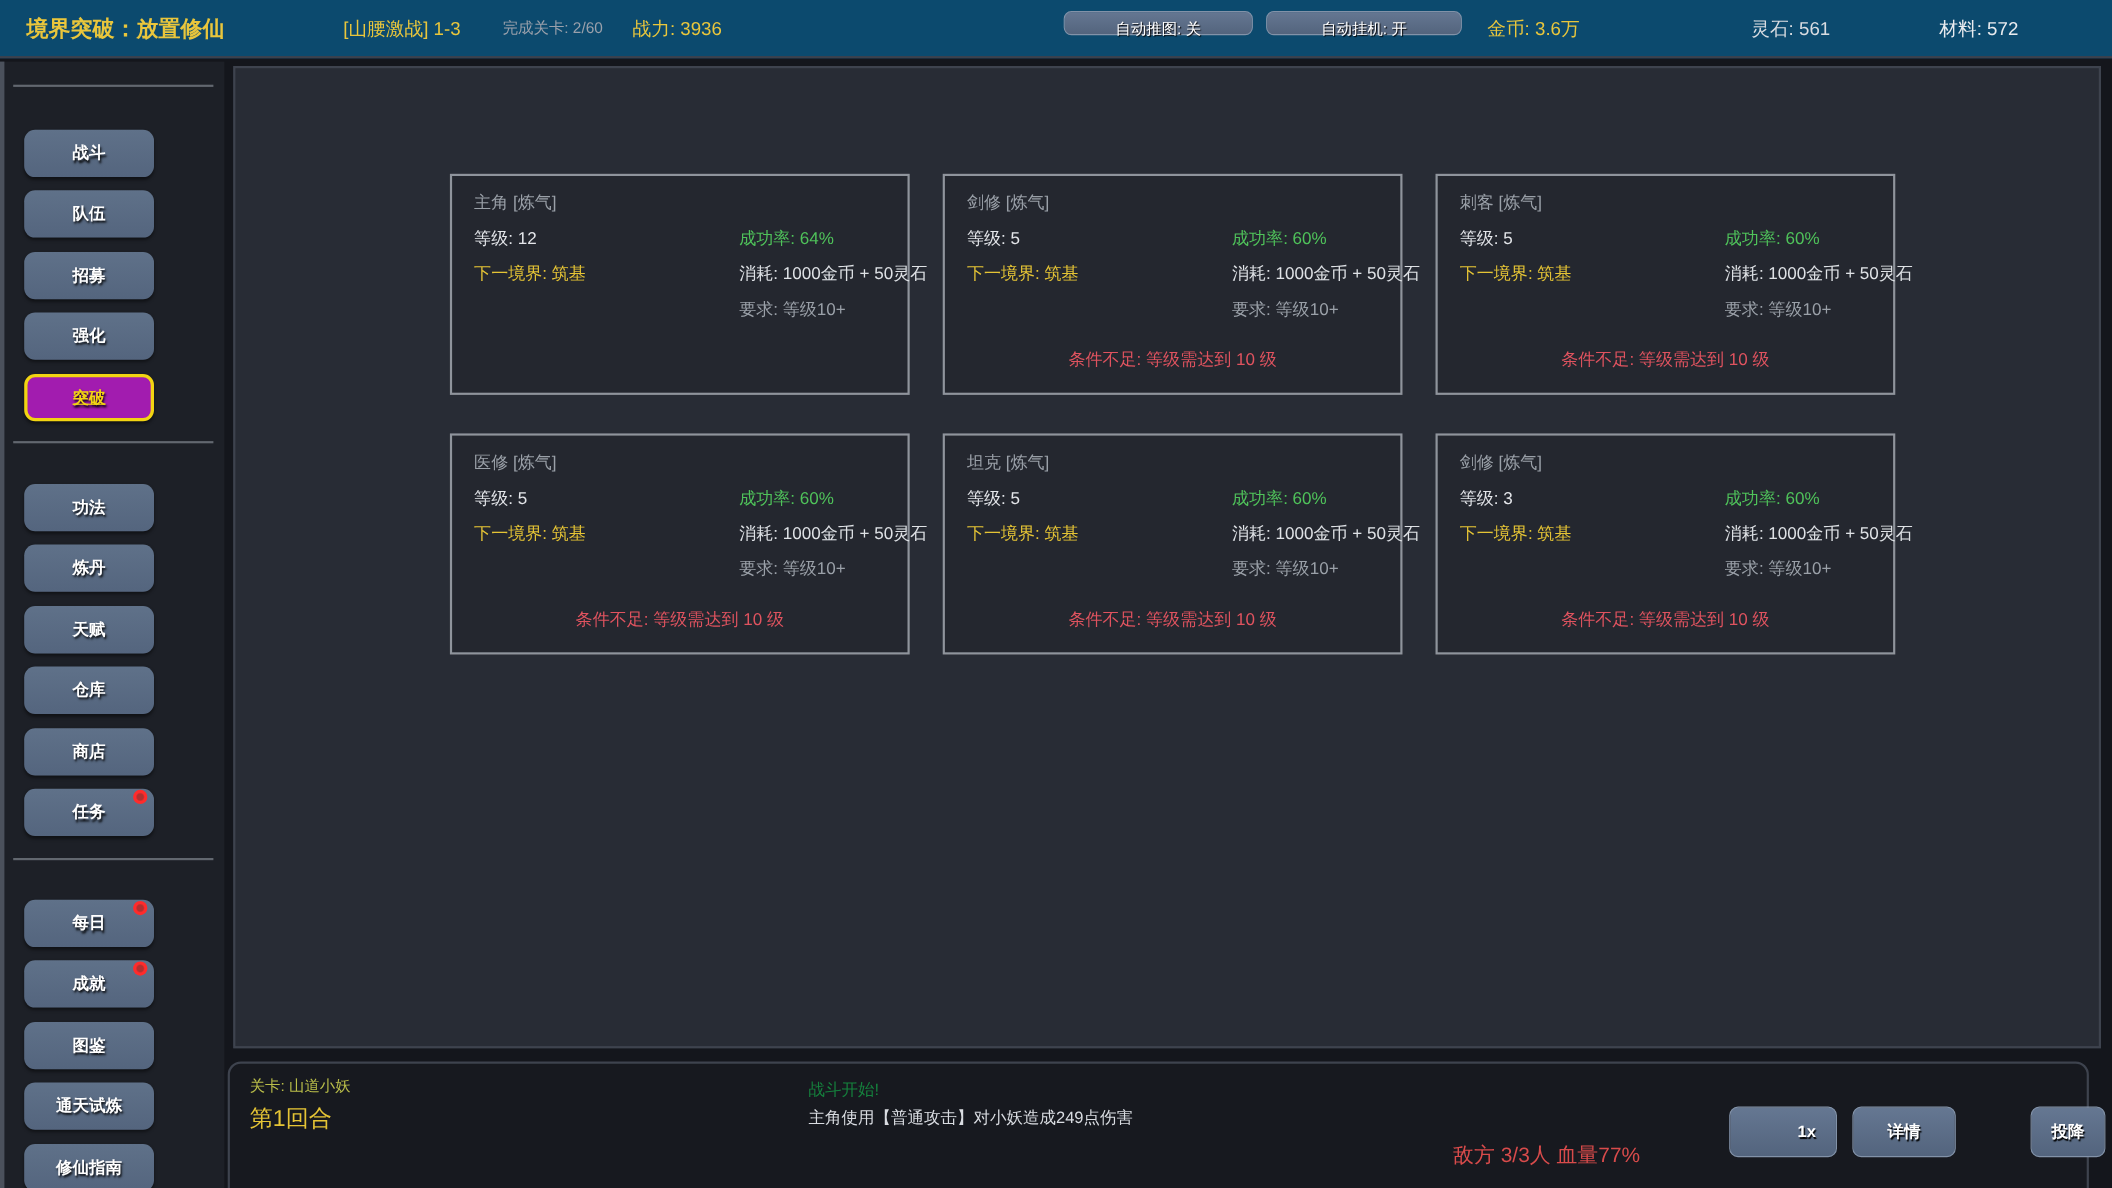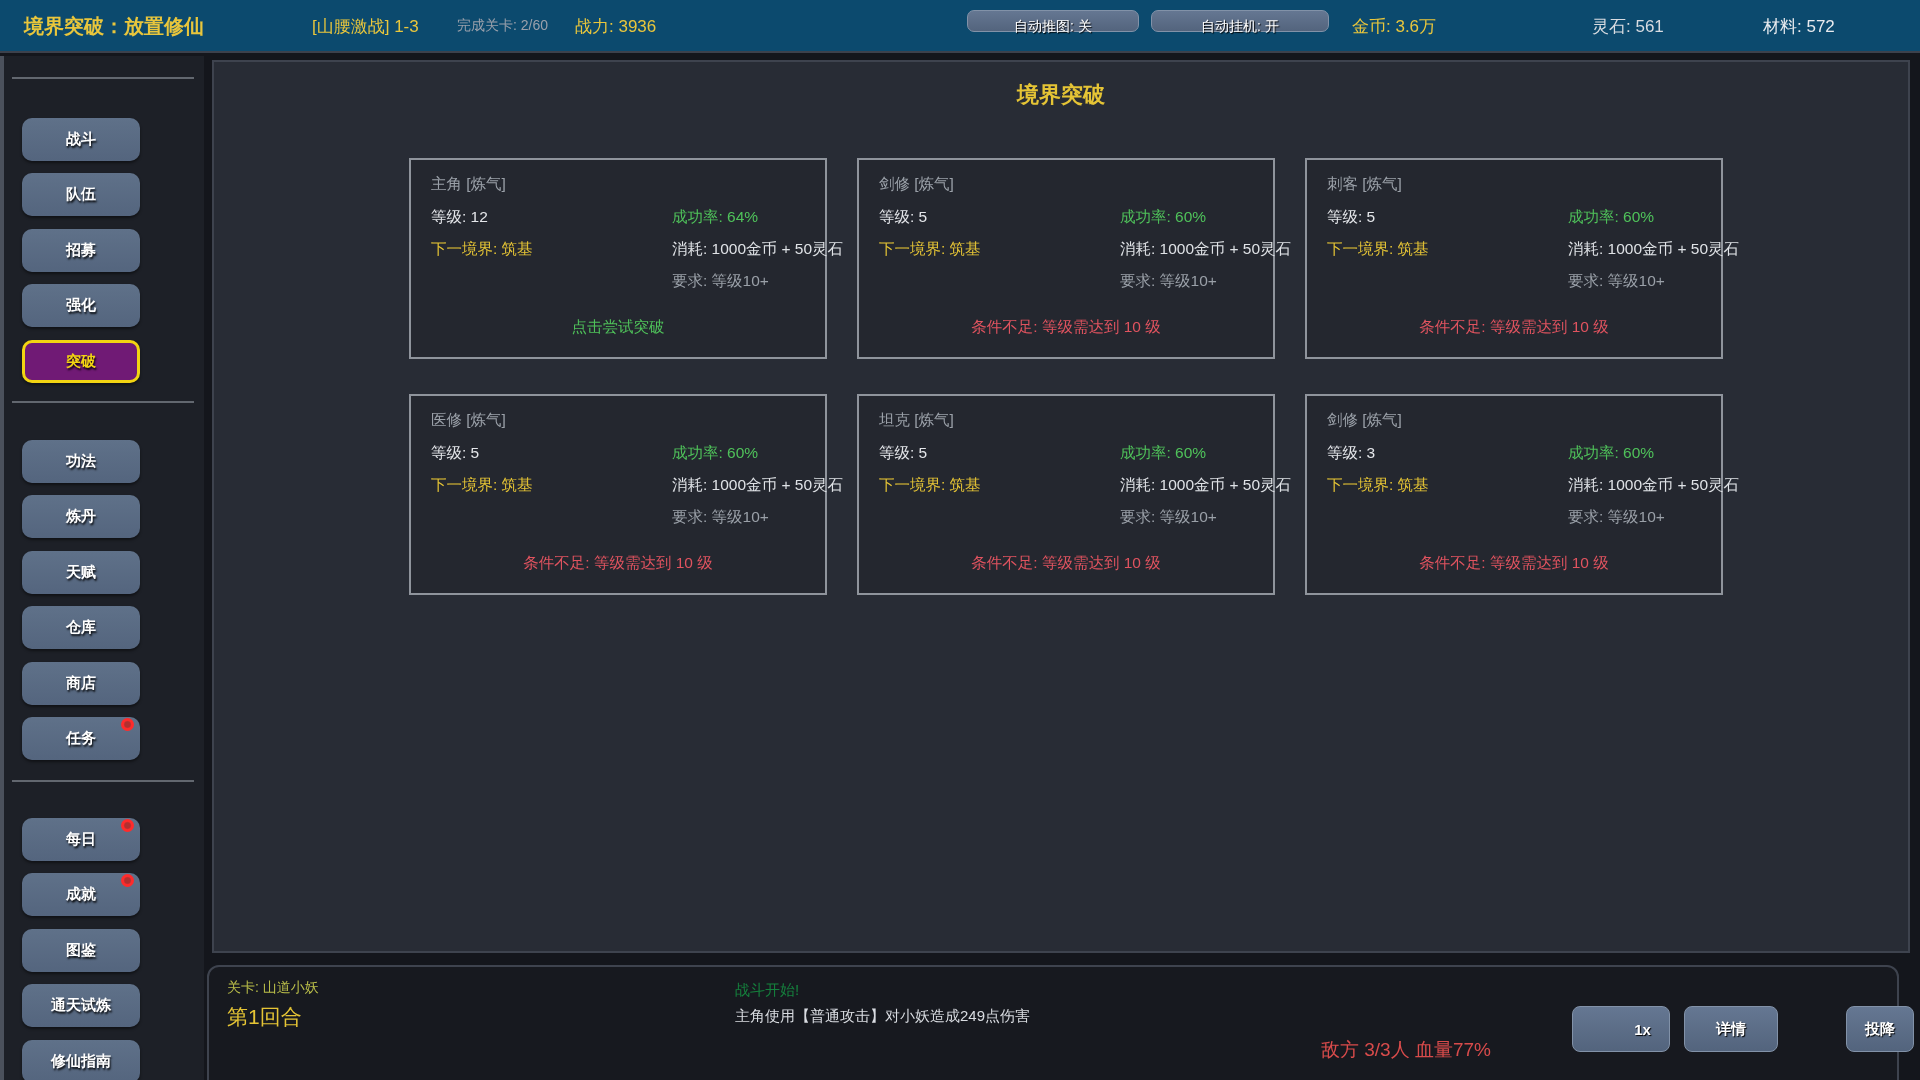--- a/index.html
+++ b/index.html
@@ -26,21 +26,21 @@
   .tb-idle { left:1151px; width:178px; }
 
   
   .sidebar { position:absolute; left:0; top:56px; width:204px; height:1024px;
              background:#1d2027; border-left:4px solid #4b515c; }
   .sb-divider { position:absolute; left:8px; width:182px; height:2px; background:#62676f; }
   .sb-btn { position:absolute; left:18px; width:118px; height:43px; border-radius:10px;
             background:linear-gradient(#5f7189,#54657e); box-shadow:0 2px 3px rgba(0,0,0,.45);
             color:#fff; font-size:15px; font-weight:bold; text-shadow:1px 2px 2px rgba(0,0,0,.9);
             display:flex; align-items:center; justify-content:center; cursor:pointer; }
-  .sb-btn.selected { background:#701a75; border:3px solid #f2d412; color:#f2d412; }
+  .sb-btn.selected { background:#a21caf; border:3px solid #f2d412; color:#f2d412;text-decoration:underline; }
   .sb-badge { display:none; position:absolute; right:6px; top:1px; width:13px; height:13px;
               border-radius:50%; background:radial-gradient(circle at 50% 50%, #b03030 0 30%, #ff2b2b 45% 100%); }
   .sb-badge.show { display:block; }
 
   
   .main { position:absolute; left:212px; top:60px; width:1698px; height:893px;
           background:#282c35; border:2px solid #3e434e; }
   .main-title { margin-top:18px; text-align:center; font-size:22px; font-weight:bold; color:#e5c435; }
   .cards { position:absolute; left:195px; top:96px;
            display:grid; grid-template-columns:repeat(3,418px); grid-auto-rows:201px; gap:35px 30px; }
@@ -157,30 +157,28 @@
 
   </div>
         <div class="sb-btn" style="top: 983.6px;">
     <span>修仙指南</span>
 
   </div>
       </div>
   </nav>
 
   <main class="main">
-    <h1 class="main-title">境界突破</h1>
     <section class="cards">
         <div class="card">
     <span class="c-name">主角 [炼气]</span>
     <span class="c-level">等级: 12</span>
     <span class="c-next">下一境界: 筑基</span>
     <span class="c-rate">成功率: 64%</span>
     <span class="c-cost">消耗: 1000金币 + 50灵石</span>
     <span class="c-req">要求: 等级10+</span>
-    <span class="c-status ok">点击尝试突破</span>
   </div>
         <div class="card">
     <span class="c-name">剑修 [炼气]</span>
     <span class="c-level">等级: 5</span>
     <span class="c-next">下一境界: 筑基</span>
     <span class="c-rate">成功率: 60%</span>
     <span class="c-cost">消耗: 1000金币 + 50灵石</span>
     <span class="c-req">要求: 等级10+</span>
     <span class="c-status fail">条件不足: 等级需达到 10 级</span>
   </div>

